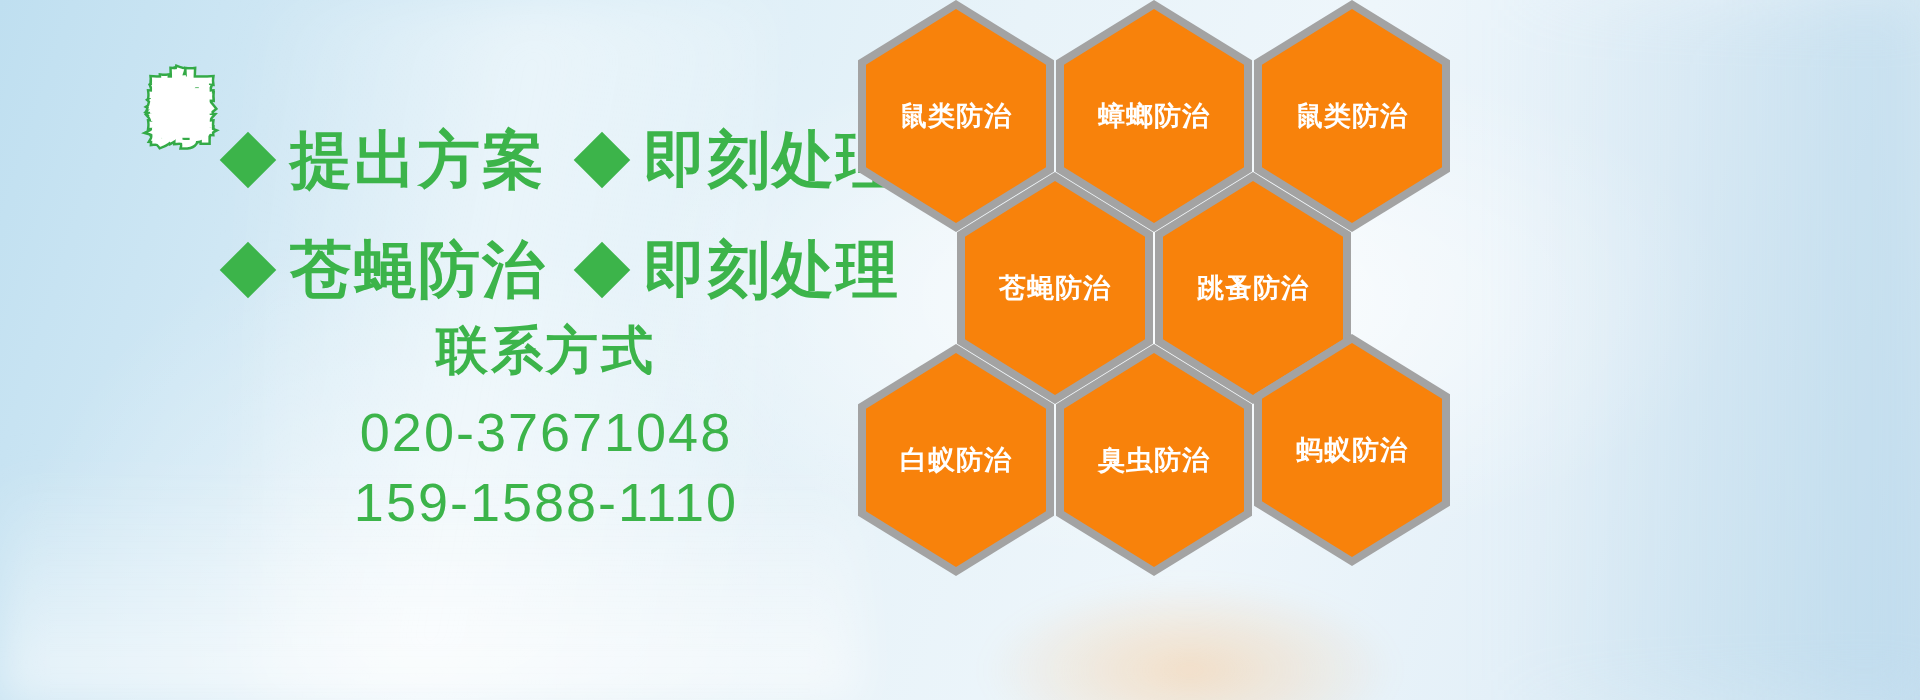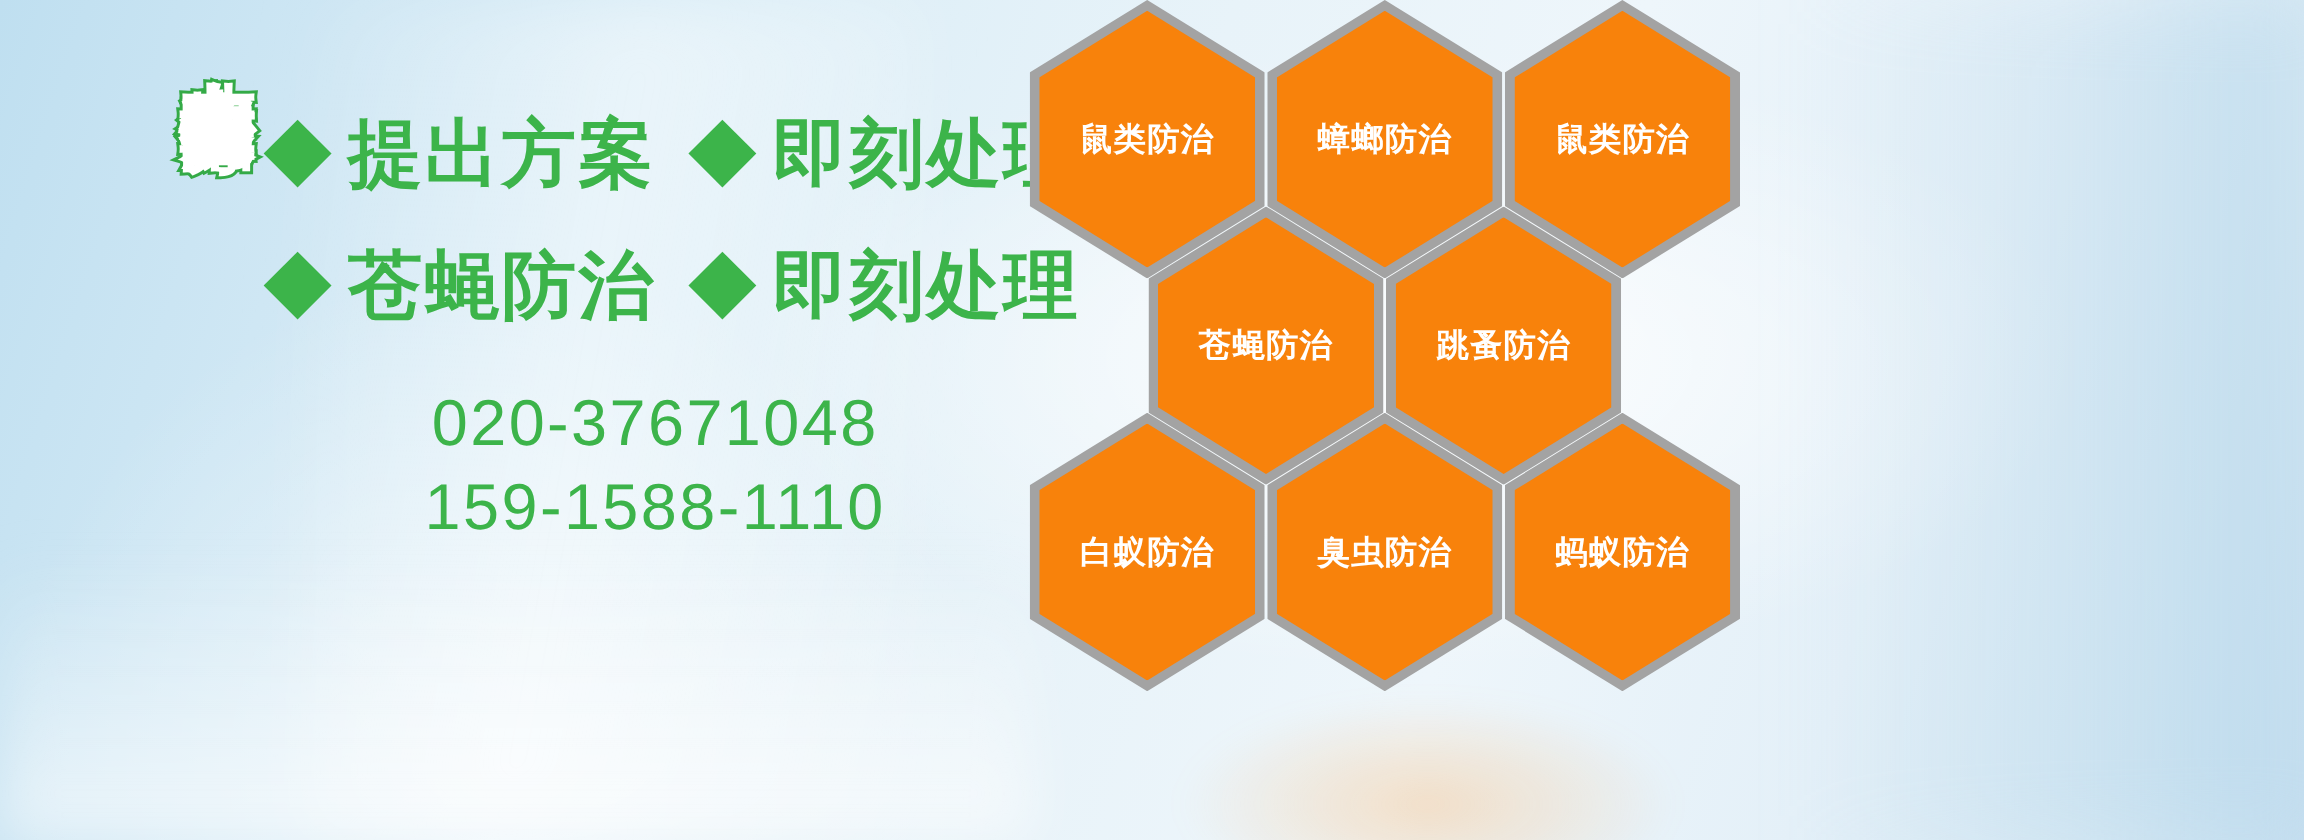--- a/index.html
+++ b/index.html
@@ -60,21 +60,21 @@
     position:absolute;
     display:flex;
     align-items:center;
     color:#3cb44a;
     font-weight:700;
     white-space:nowrap;
   }
   #feature-row-1 { left:228px; top:86px; font-size:62px; }
   #feature-row-2 { left:228px; top:196px; font-size:62px; }
 
-  .feature-item { display:flex; align-items:center; }
+  .feature-item { display:flex; align-items:center;margin-top:32px; }
   .diamond-icon {
     display:inline-block;
     width:40px; height:40px;
     background:#3cb44a;
     transform:rotate(45deg);
     margin-right:22px;
     flex:none;
   }
   .feature-label { letter-spacing:2px; }
   .gap { display:inline-block; width:36px; }
@@ -151,20 +151,21 @@
     <span class="feature-label">苍蝇防治</span>
   </span>
   <span class="gap"></span>
   <span class="feature-item">
     <span class="diamond-icon"></span>
     <span class="feature-label">即刻处理</span>
   </span>
 </div>
 
 <div id="contact-block">
+  <div id="contact-heading">联系方式</div>
   <div class="contact-phone">020-37671048</div>
   <div class="contact-phone">159-1588-1110</div>
 </div>
 
 <div id="honeycomb">
   <div class="hex" style="left:0px;   top:30px;">
     <div class="hex-inner">
       <span class="hex-label">鼠类防治</span>
     </div>
   </div>
@@ -193,18 +194,18 @@
   <div class="hex" style="left:0px;   top:374px;">
     <div class="hex-inner">
       <span class="hex-label">白蚁防治</span>
     </div>
   </div>
   <div class="hex" style="left:198px; top:374px;">
     <div class="hex-inner">
       <span class="hex-label">臭虫防治</span>
     </div>
   </div>
-  <div class="hex" style="left:396px; top:374px;">
+  <div class="hex" style="left:396px; top:364px;">
     <div class="hex-inner">
       <span class="hex-label">蚂蚁防治</span>
     </div>
   </div>
 </div>
 
 </body></html>

